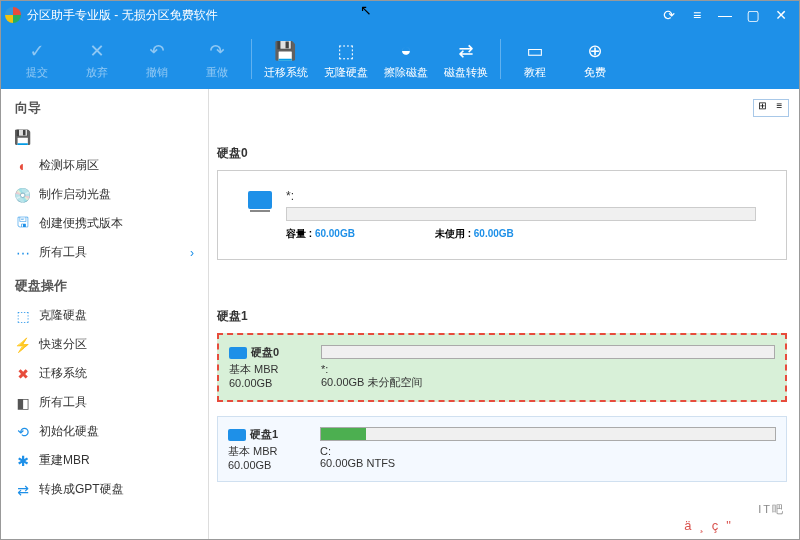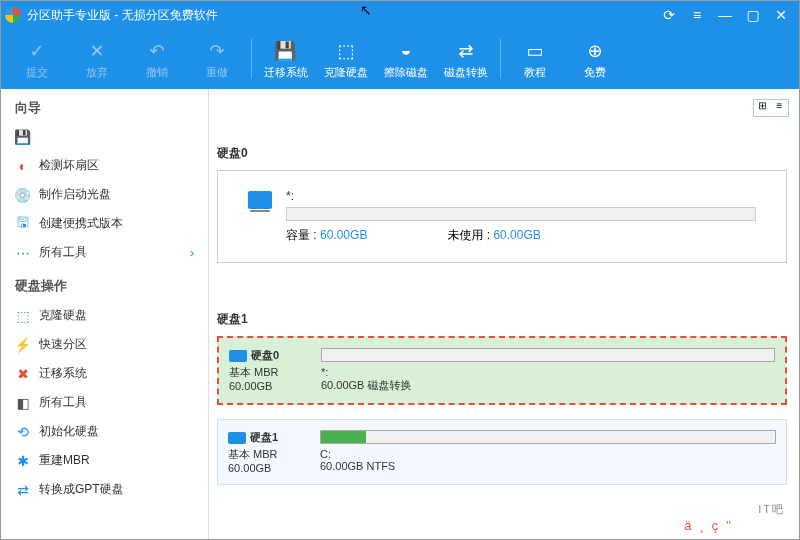--- a/index.html
+++ b/index.html
@@ -29,21 +29,21 @@
 .view-toggle div { flex: 1; font-size: 10px; text-align: center; }
 .disk-section { margin-bottom: 20px; margin-top: 48px; }
 .disk-title { font-size: 12px; font-weight: bold; color: #333; margin-bottom: 8px; }
 .disk-box { border: 1px solid #ccc; padding: 18px 30px; background: #fff; }
 .disk-inner { display: flex; align-items: flex-start; gap: 14px; }
 .disk-icon-lg { width: 24px; height: 18px; background: #1e90e8; border-radius: 2px; margin-top: 2px; position: relative; }
 .disk-icon-lg::after { content: ""; position: absolute; bottom: -3px; left: 2px; right: 2px; height: 2px; background: #888; }
 .disk-info { flex: 1; }
 .disk-name { font-size: 12px; color: #333; margin-bottom: 4px; }
 .disk-bar { height: 14px; background: #f0f0f0; border: 1px solid #ccc; margin-bottom: 6px; }
-.disk-stats { display: flex; gap: 80px; font-size: 12px; }
+.disk-stats { display: flex; gap: 80px; font-size: 10px; font-weight: bold; }
 .disk-stats .val { color: #1e90e8; }
 
 .layout-row { display: flex; border: 1px solid #d0e0f0; background: #f4f9ff; margin-bottom: 14px; padding: 10px; gap: 12px; }
 .layout-row.selected { border: 2px dashed #e74c3c; background: #d8f0d8; }
 .layout-left { width: 80px; font-size: 11px; color: #333; }
 .layout-left .dname { font-weight: bold; margin-bottom: 2px; display: flex; align-items: center; gap: 4px; }
 .layout-left .disk-icon-sm { width: 18px; height: 12px; background: #1e90e8; border-radius: 2px; }
 .layout-right { flex: 1; }
 .part-bar { height: 14px; border: 1px solid #aaa; background: #f0f0f0; margin-bottom: 4px; position: relative; }
 .part-bar.green::before { content: ""; position: absolute; inset: 0; background: #4caf50; width: 10%; }
@@ -201,21 +201,21 @@
       <div class="dname">
                 <span class="disk-icon-sm"></span>
                 <span>硬盘0</span>
               </div>
       <div>基本 MBR</div>
       <div>60.00GB</div>
     </div>
     <div class="layout-right">
       <div class="part-bar "></div>
       <div class="part-label">*:</div>
-      <div class="part-label">60.00GB 磁盘转换</div>
+      <div class="part-label">60.00GB 未分配空间</div>
     </div>
           </div>
           <div class="layout-row">
     <div class="layout-left">
       <div class="dname">
                 <span class="disk-icon-sm"></span>
                 <span>硬盘1</span>
               </div>
       <div>基本 MBR</div>
       <div>60.00GB</div>

